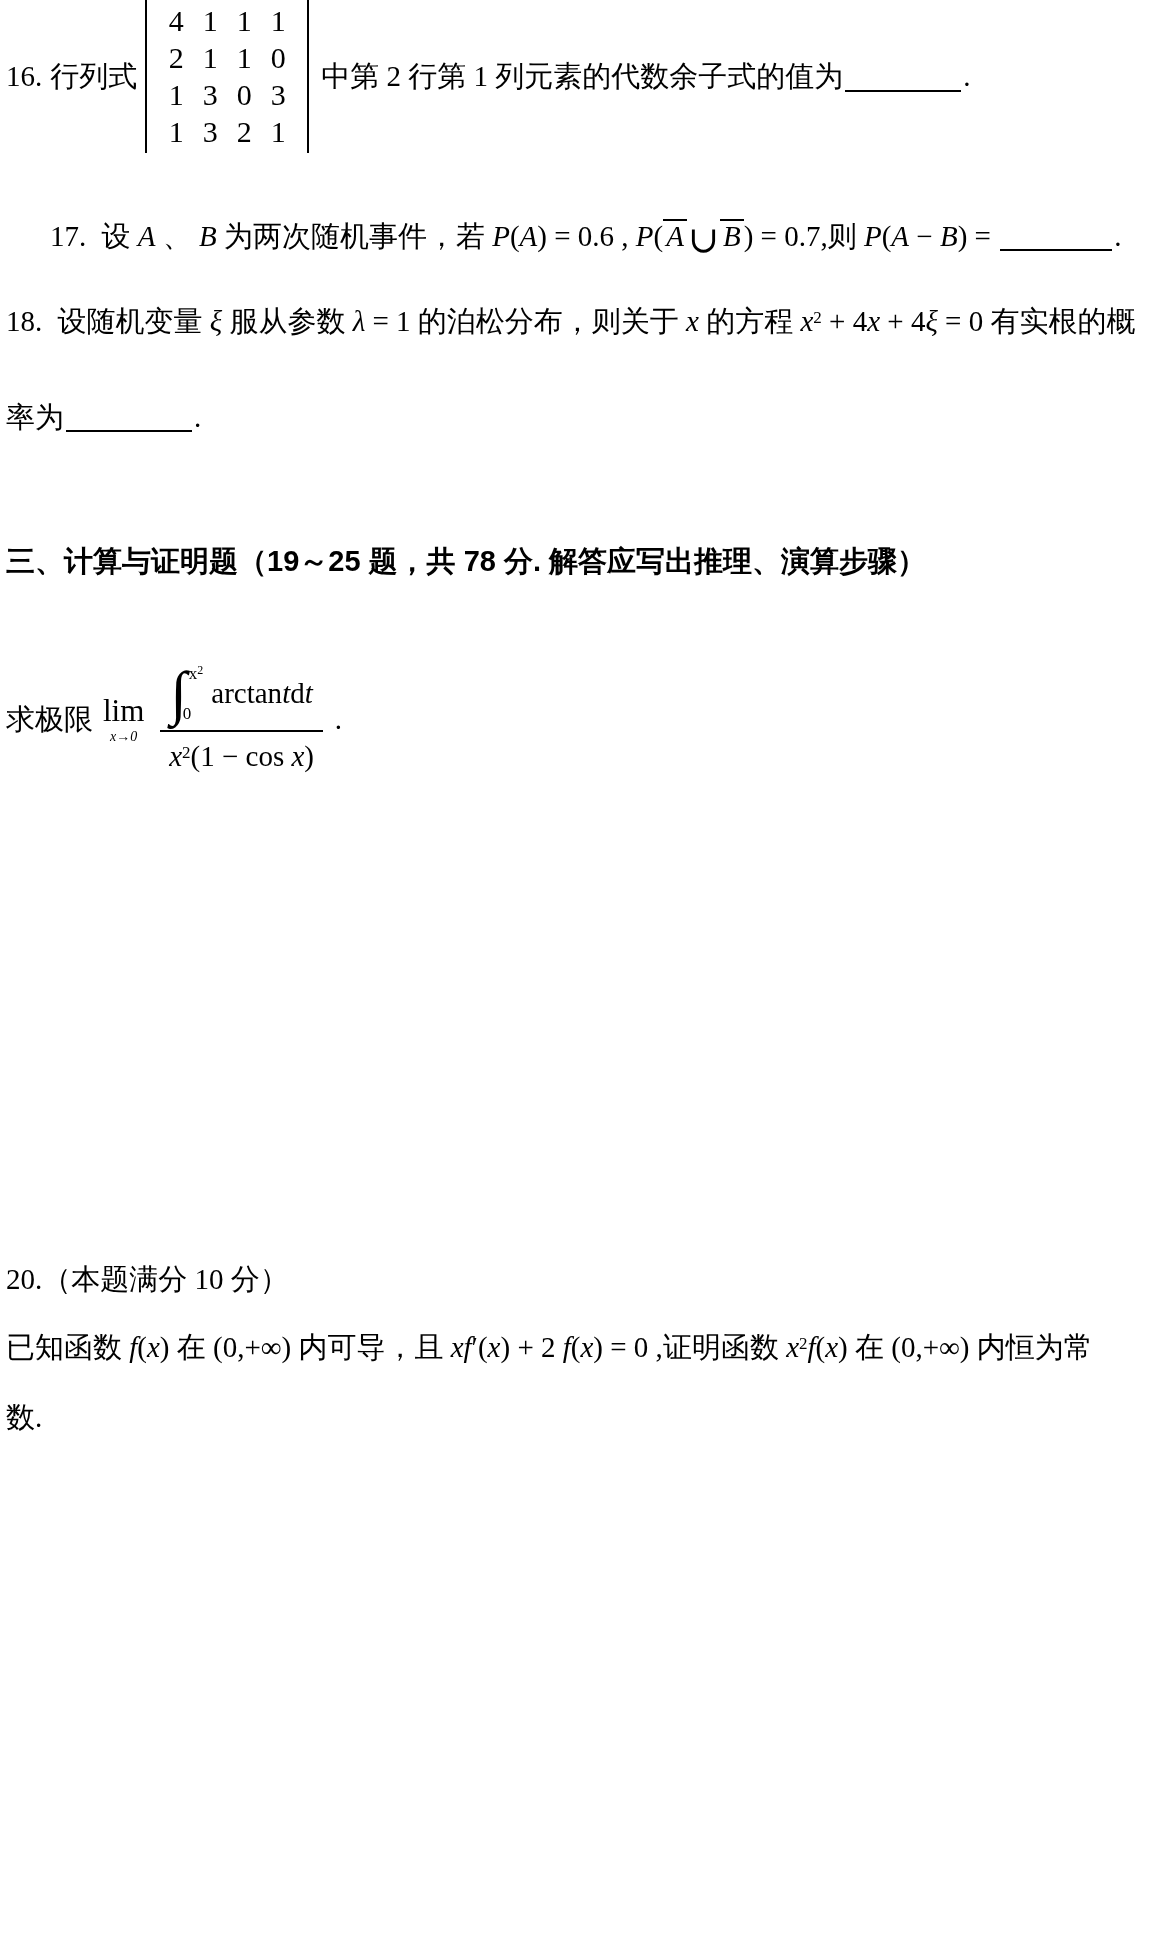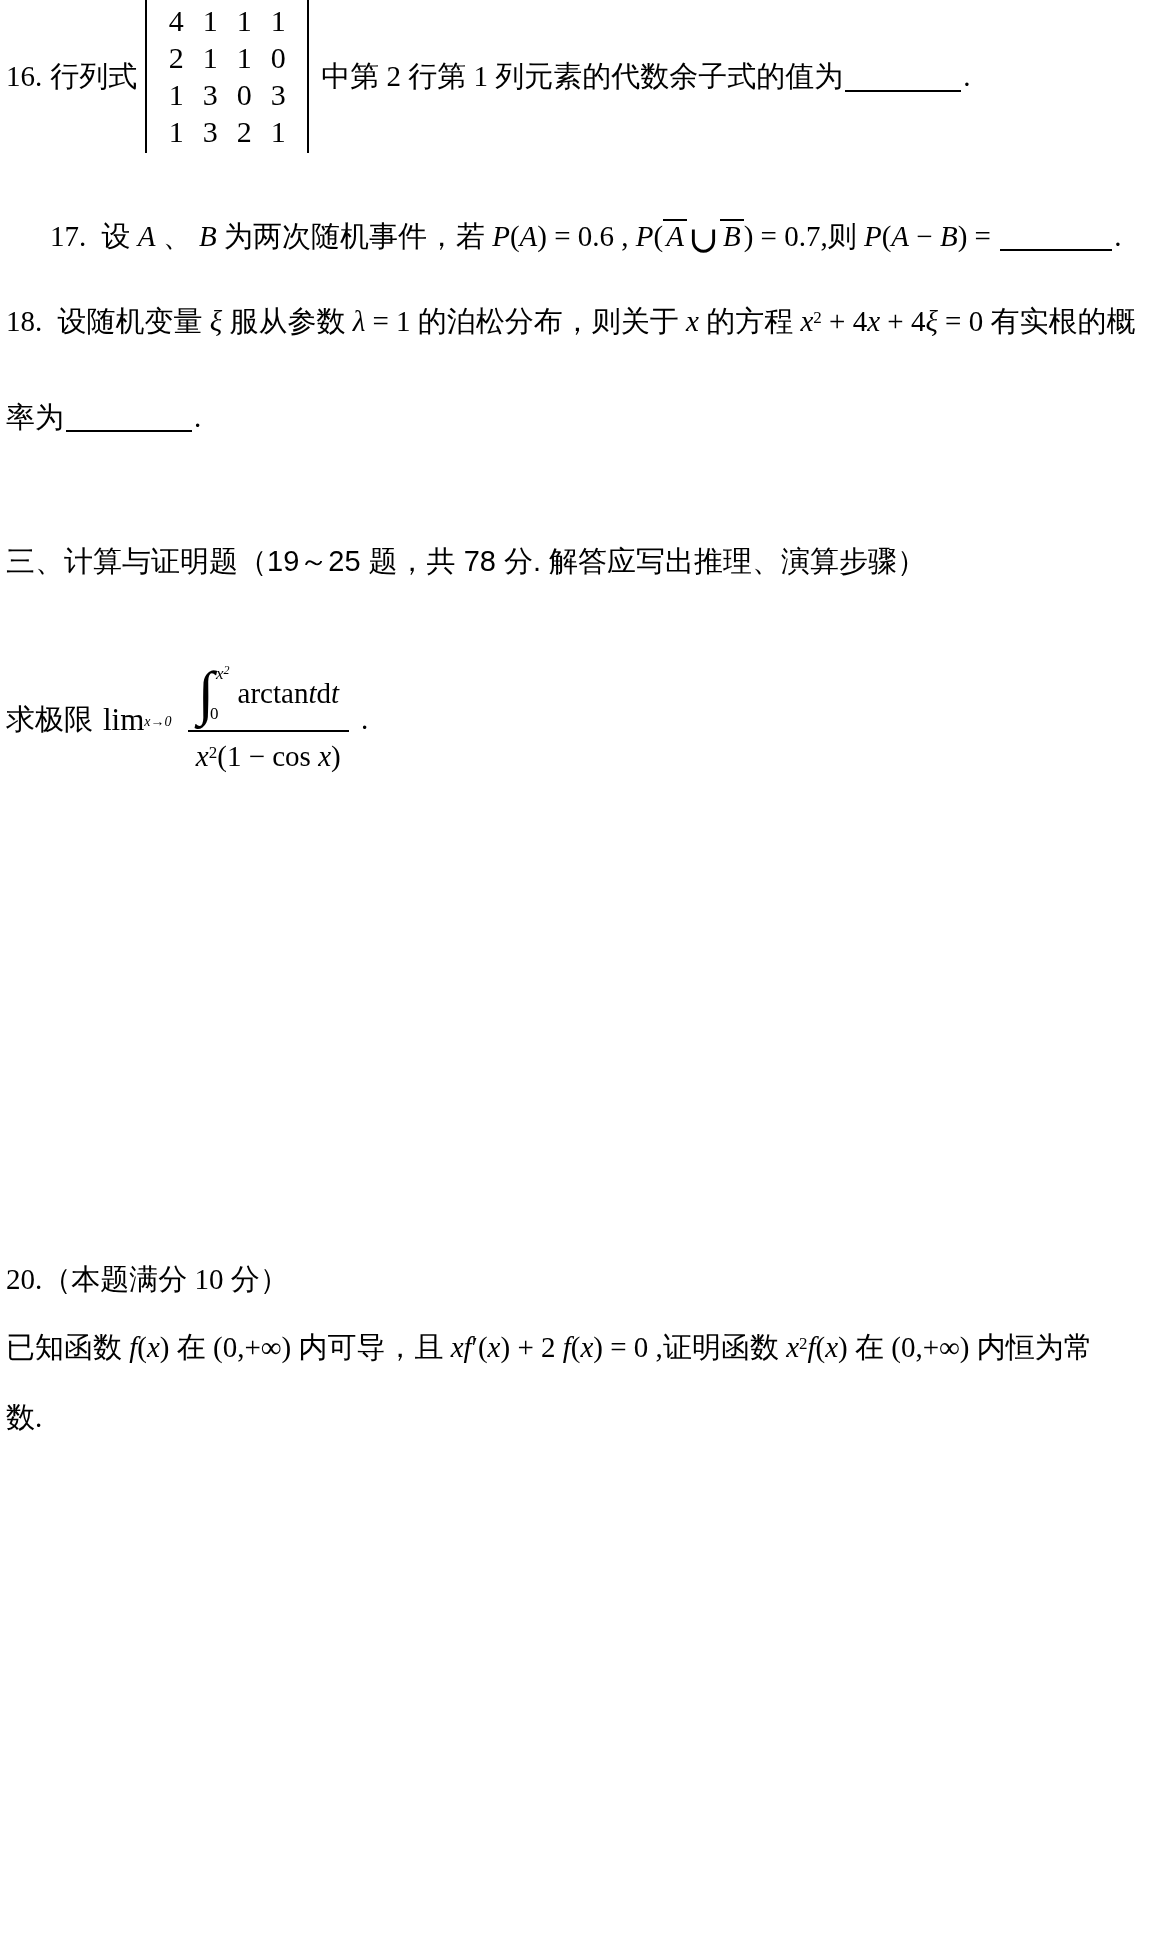--- a/index.html
+++ b/index.html
@@ -16,34 +16,34 @@
   .det-grid{display:grid;grid-template-columns:repeat(4,34px);row-gap:7px;font-size:30px;text-align:center;line-height:1;}
   
   .blank{display:inline-block;height:1em;border-bottom:2px solid #000;vertical-align:-5px;margin:0 2px;}
   .blank.w16{width:116px;}
   .blank.w17{width:112px;}
   .blank.w18{width:126px;}
   
   .bar{display:inline-block;border-top:2px solid #000;padding:0 3px;line-height:1.05;font-style:italic;}
   .cup{font-size:37px;line-height:1;vertical-align:-6px;margin:0 1px;}
   
-  .heading{font-family:"Liberation Sans","DejaVu Sans",sans-serif;font-weight:400;font-size:29px;}
+  .heading{font-family:"Liberation Sans","DejaVu Sans",sans-serif;font-weight:700;font-size:29px;}
   
   .formula{display:flex;align-items:center;}
-  .lim{display:inline-flex;flex-direction:row;align-items:center;line-height:1;margin:0 8px 0 10px;}
+  .lim{display:inline-flex;flex-direction:column;align-items:center;line-height:1;margin:0 8px 0 10px;}
   .lim-top{font-size:31px;}
   .lim-bot{font-size:14px;font-style:italic;margin-top:4px;}
   .frac{display:inline-flex;flex-direction:column;align-items:center;margin:0 8px;}
   .frac .bar-line{width:100%;height:2px;background:#000;margin:3px 0;}
   .num{display:flex;align-items:center;padding:0 10px;}
   .den{font-size:29px;padding:0 6px;}
   .integral{display:inline-flex;align-items:center;margin-right:8px;}
   .int-glyph{font-size:60px;line-height:0.95;}
   .int-bounds{display:flex;flex-direction:column;justify-content:space-between;height:66px;font-size:17px;margin-left:2px;}
-  .int-top{font-style:italic;}
+  .int-top{}
   .int-top sup{font-size:12px;vertical-align:5px;}
   .int-bot{font-style:normal;margin-left:-6px;}
   .period-mid{margin-left:4px;}
 </style>
 </head>
 <body>
 
 <div class="page">
 
   <div class="block q16row" style="top:0px;">

